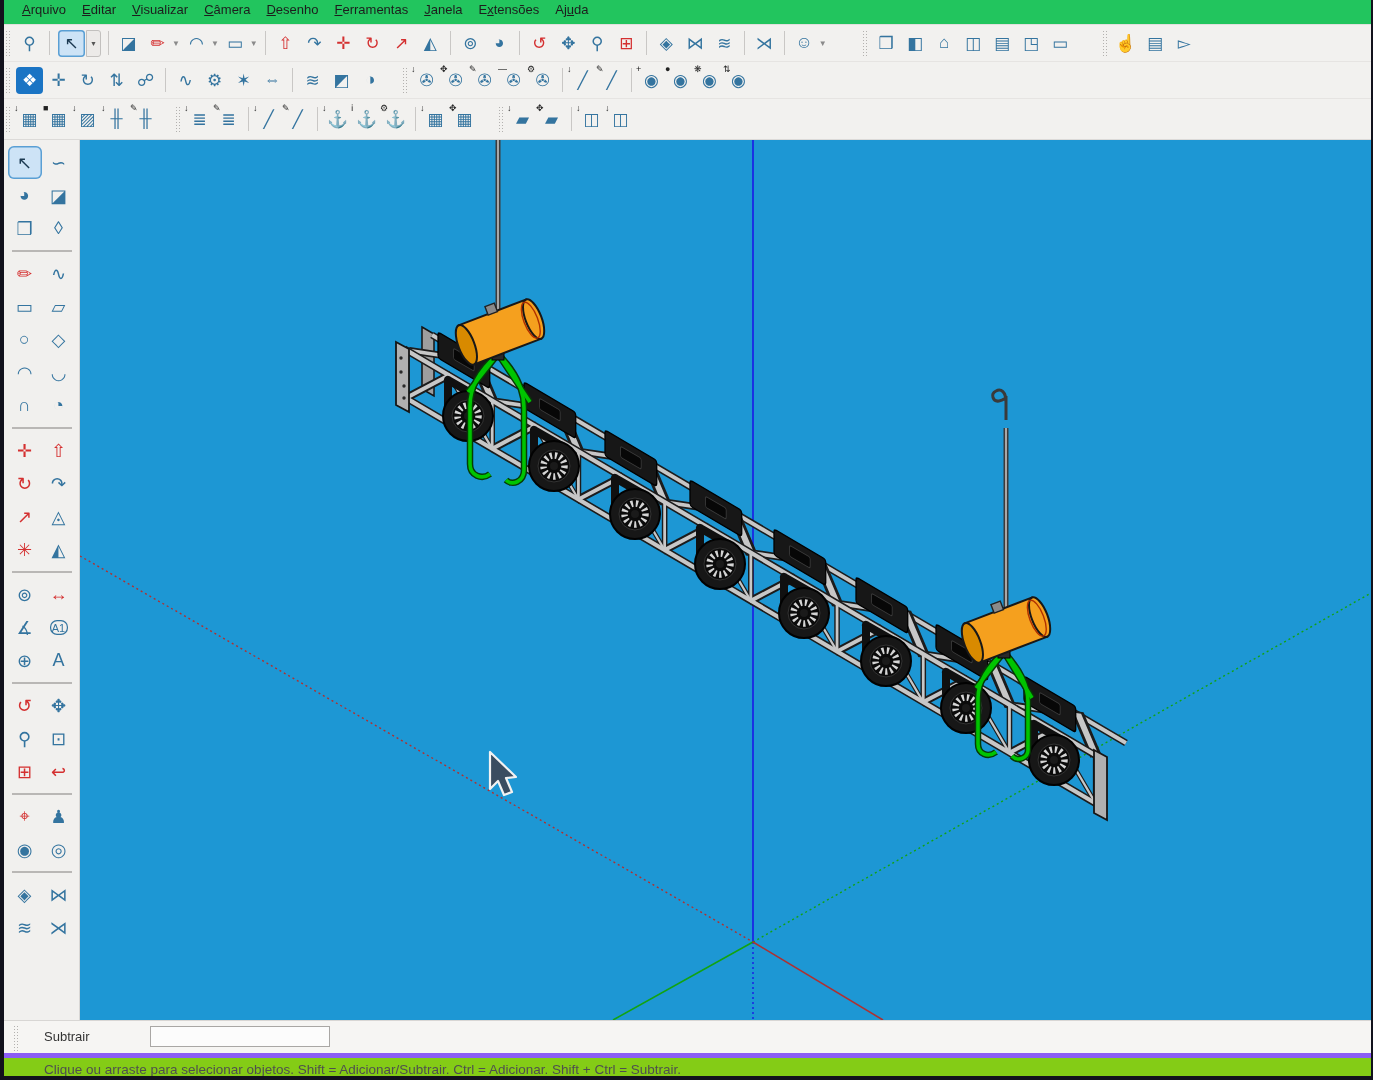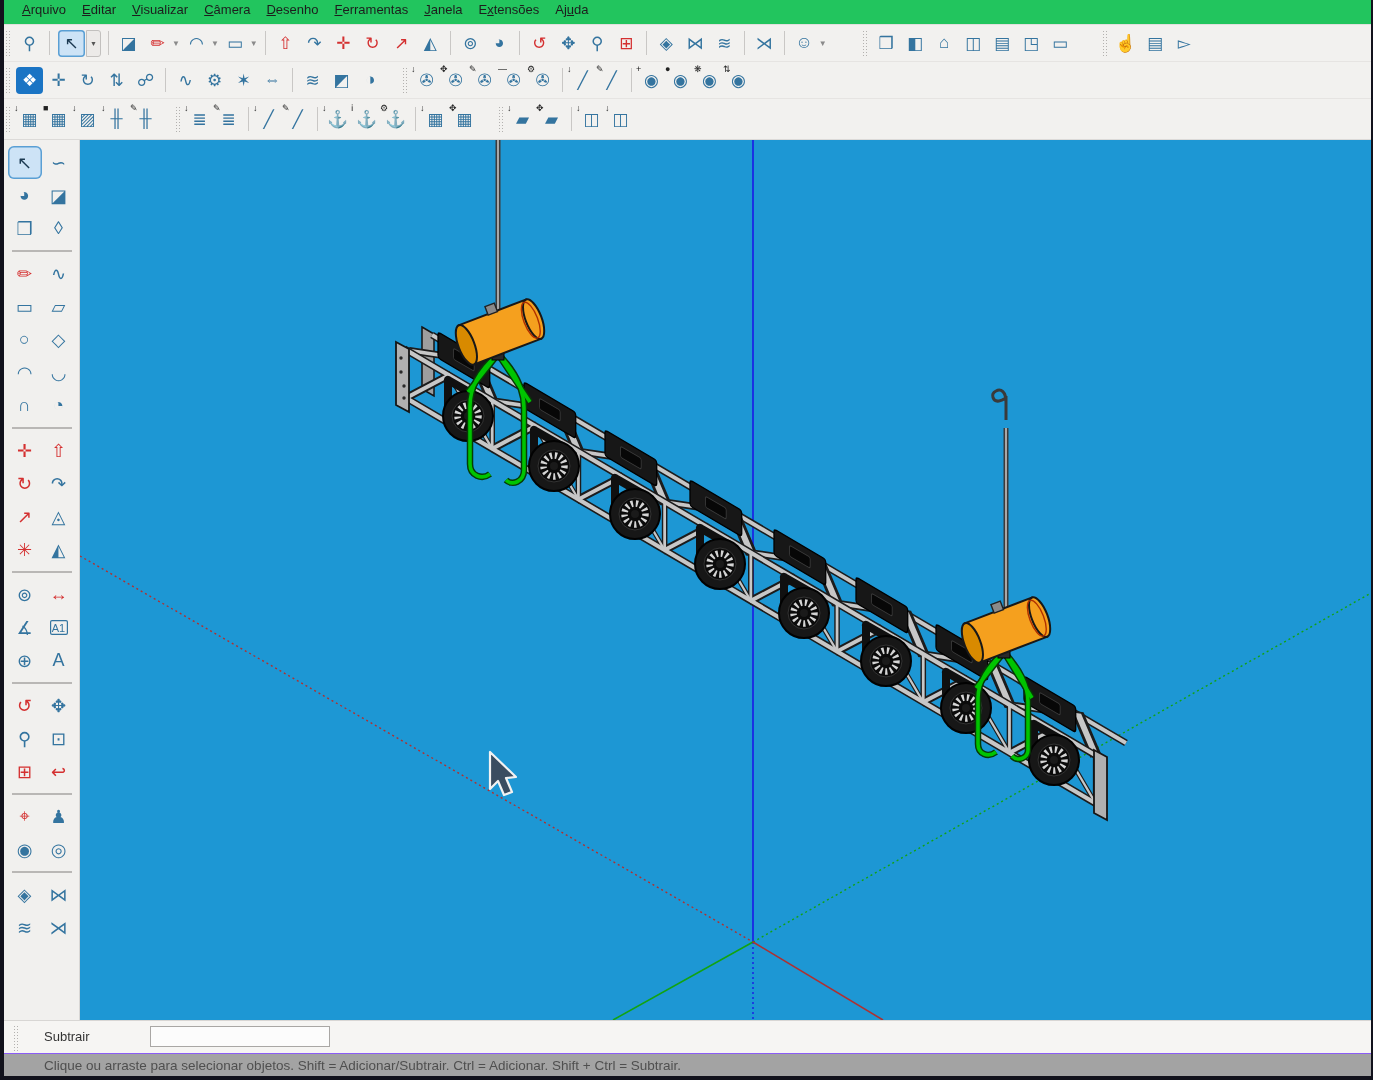--- a/index.html
+++ b/index.html
@@ -39,38 +39,38 @@
          display:flex;align-items:center;justify-content:center;font-size:7px;color:#555}
 
   
   .sidebar{position:absolute;left:4px;top:140px;width:76px;height:880px;background:#f1f0ee;
            border-right:1px solid #d8d6d4;box-sizing:border-box}
   .sgrid{display:grid;grid-template-columns:34px 34px;justify-content:center;padding-top:6px}
   .sitem{height:33px;display:flex;align-items:center;justify-content:center;font-size:18px;position:relative}
   .sitem i{font-style:normal}
   .sitem.active{background:var(--active-bg);box-shadow:inset 0 0 0 1.5px var(--active-bd);border-radius:6px}
   .shr{grid-column:1/3;height:2px;background:#b9b7b5;margin:5px 4px}
-  .boxed{box-shadow:inset 0 0 0 1.2px var(--icon-blue);border-radius:2px;font-size:11px;
+  .boxed{box-shadow:inset 0 0 0 1.2px var(--icon-blue);border-radius:7px;font-size:11px;
          width:18px;height:15px;display:flex;align-items:center;justify-content:center}
 
   
   .viewport{position:absolute;left:80px;top:140px;width:1291px;height:880px}
   .viewport svg{display:block}
 
   
   .medidas{position:absolute;left:4px;top:1020px;width:1367px;height:33px;background:#f6f5f3;
            border-top:1px solid #d8d6d4;box-sizing:border-box}
   .medidas .grip{position:absolute;left:6px;top:4px}
   .medidas label{position:absolute;left:40px;top:8px;font-size:13px;color:#333}
   .medidas input{position:absolute;left:146px;top:5px;width:170px;height:19px;
                  border:1px solid #a9a7a5;background:#fcfcfc;font-size:12px;padding:0 4px}
 
   
-  .statusbar{position:absolute;left:4px;top:1053px;width:1367px;height:23px;background:#a3a3a3;
-             border-top:1px solid #8b5cf6;box-sizing:border-box}
+  .statusbar{position:absolute;left:4px;top:1053px;width:1367px;height:23px;background:#84cc16;
+             border-top:5px solid #8b5cf6;box-sizing:border-box}
   .statusbar span{position:absolute;left:40px;top:4px;font-size:13.5px;color:#4f4f4f;white-space:nowrap}
 </style>
 </head>
 <body>
 
 <div class="bL"></div>
 <div class="bR"></div>
 <div class="bB"></div>
 
 <div class="menubar" id="menubar">

